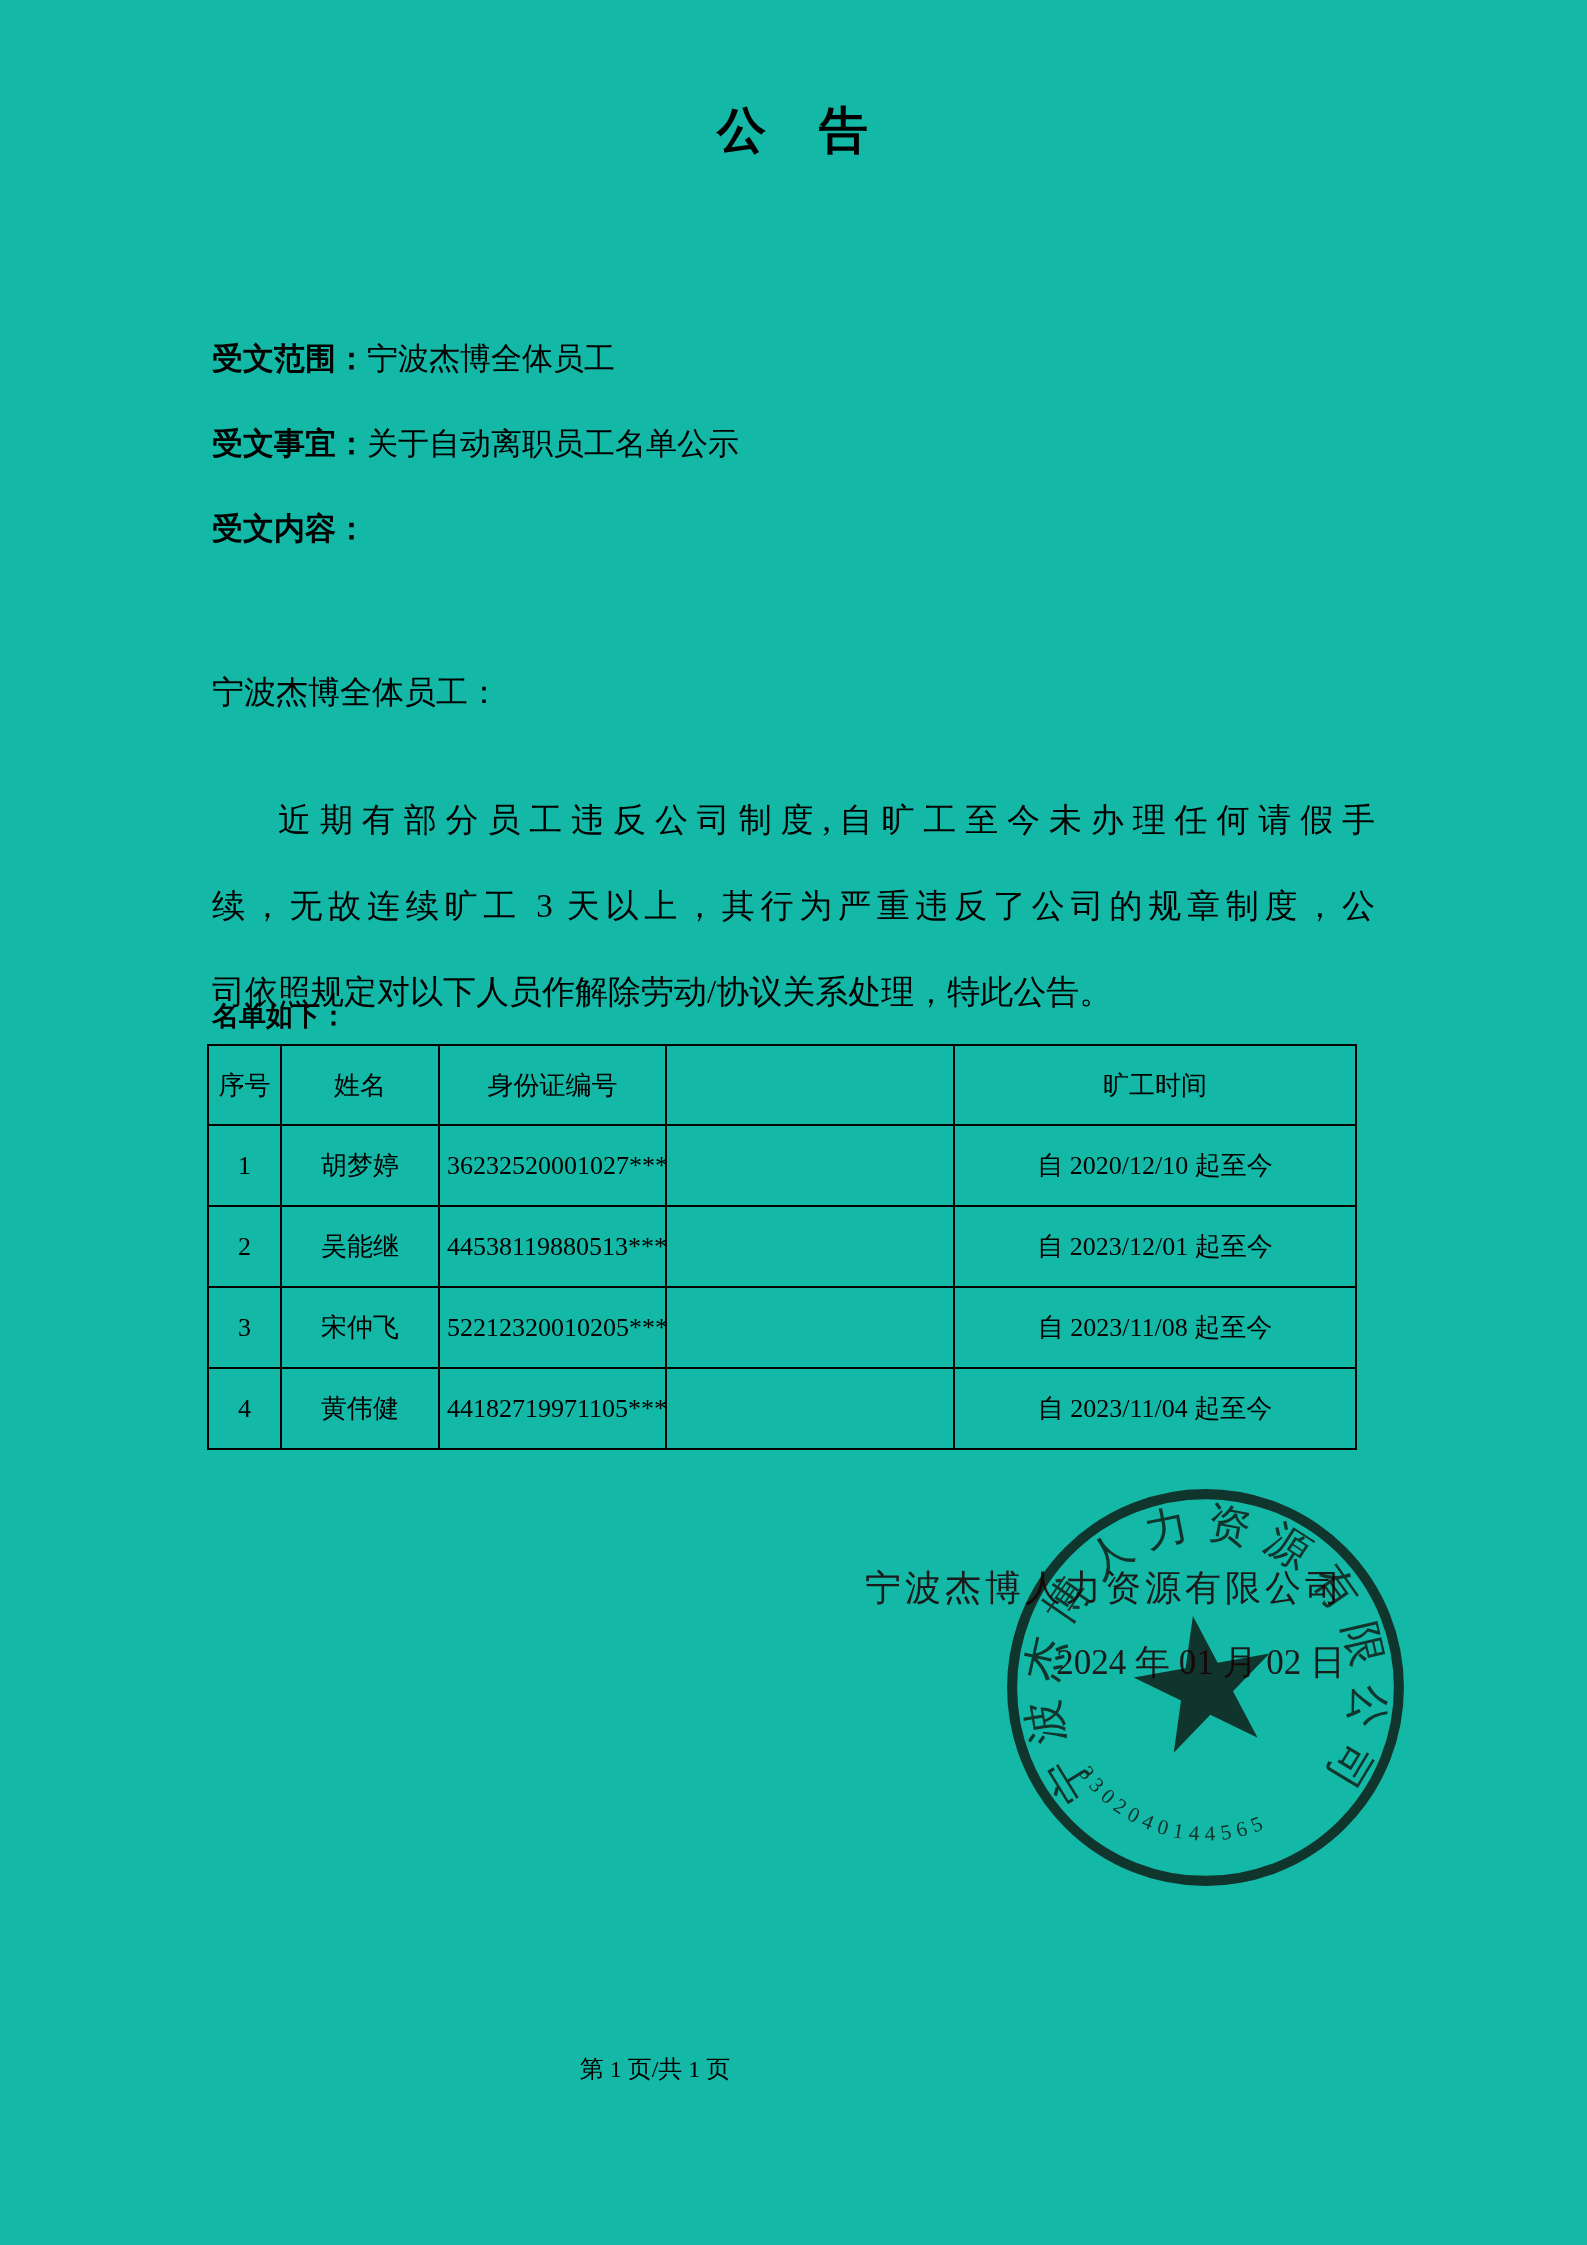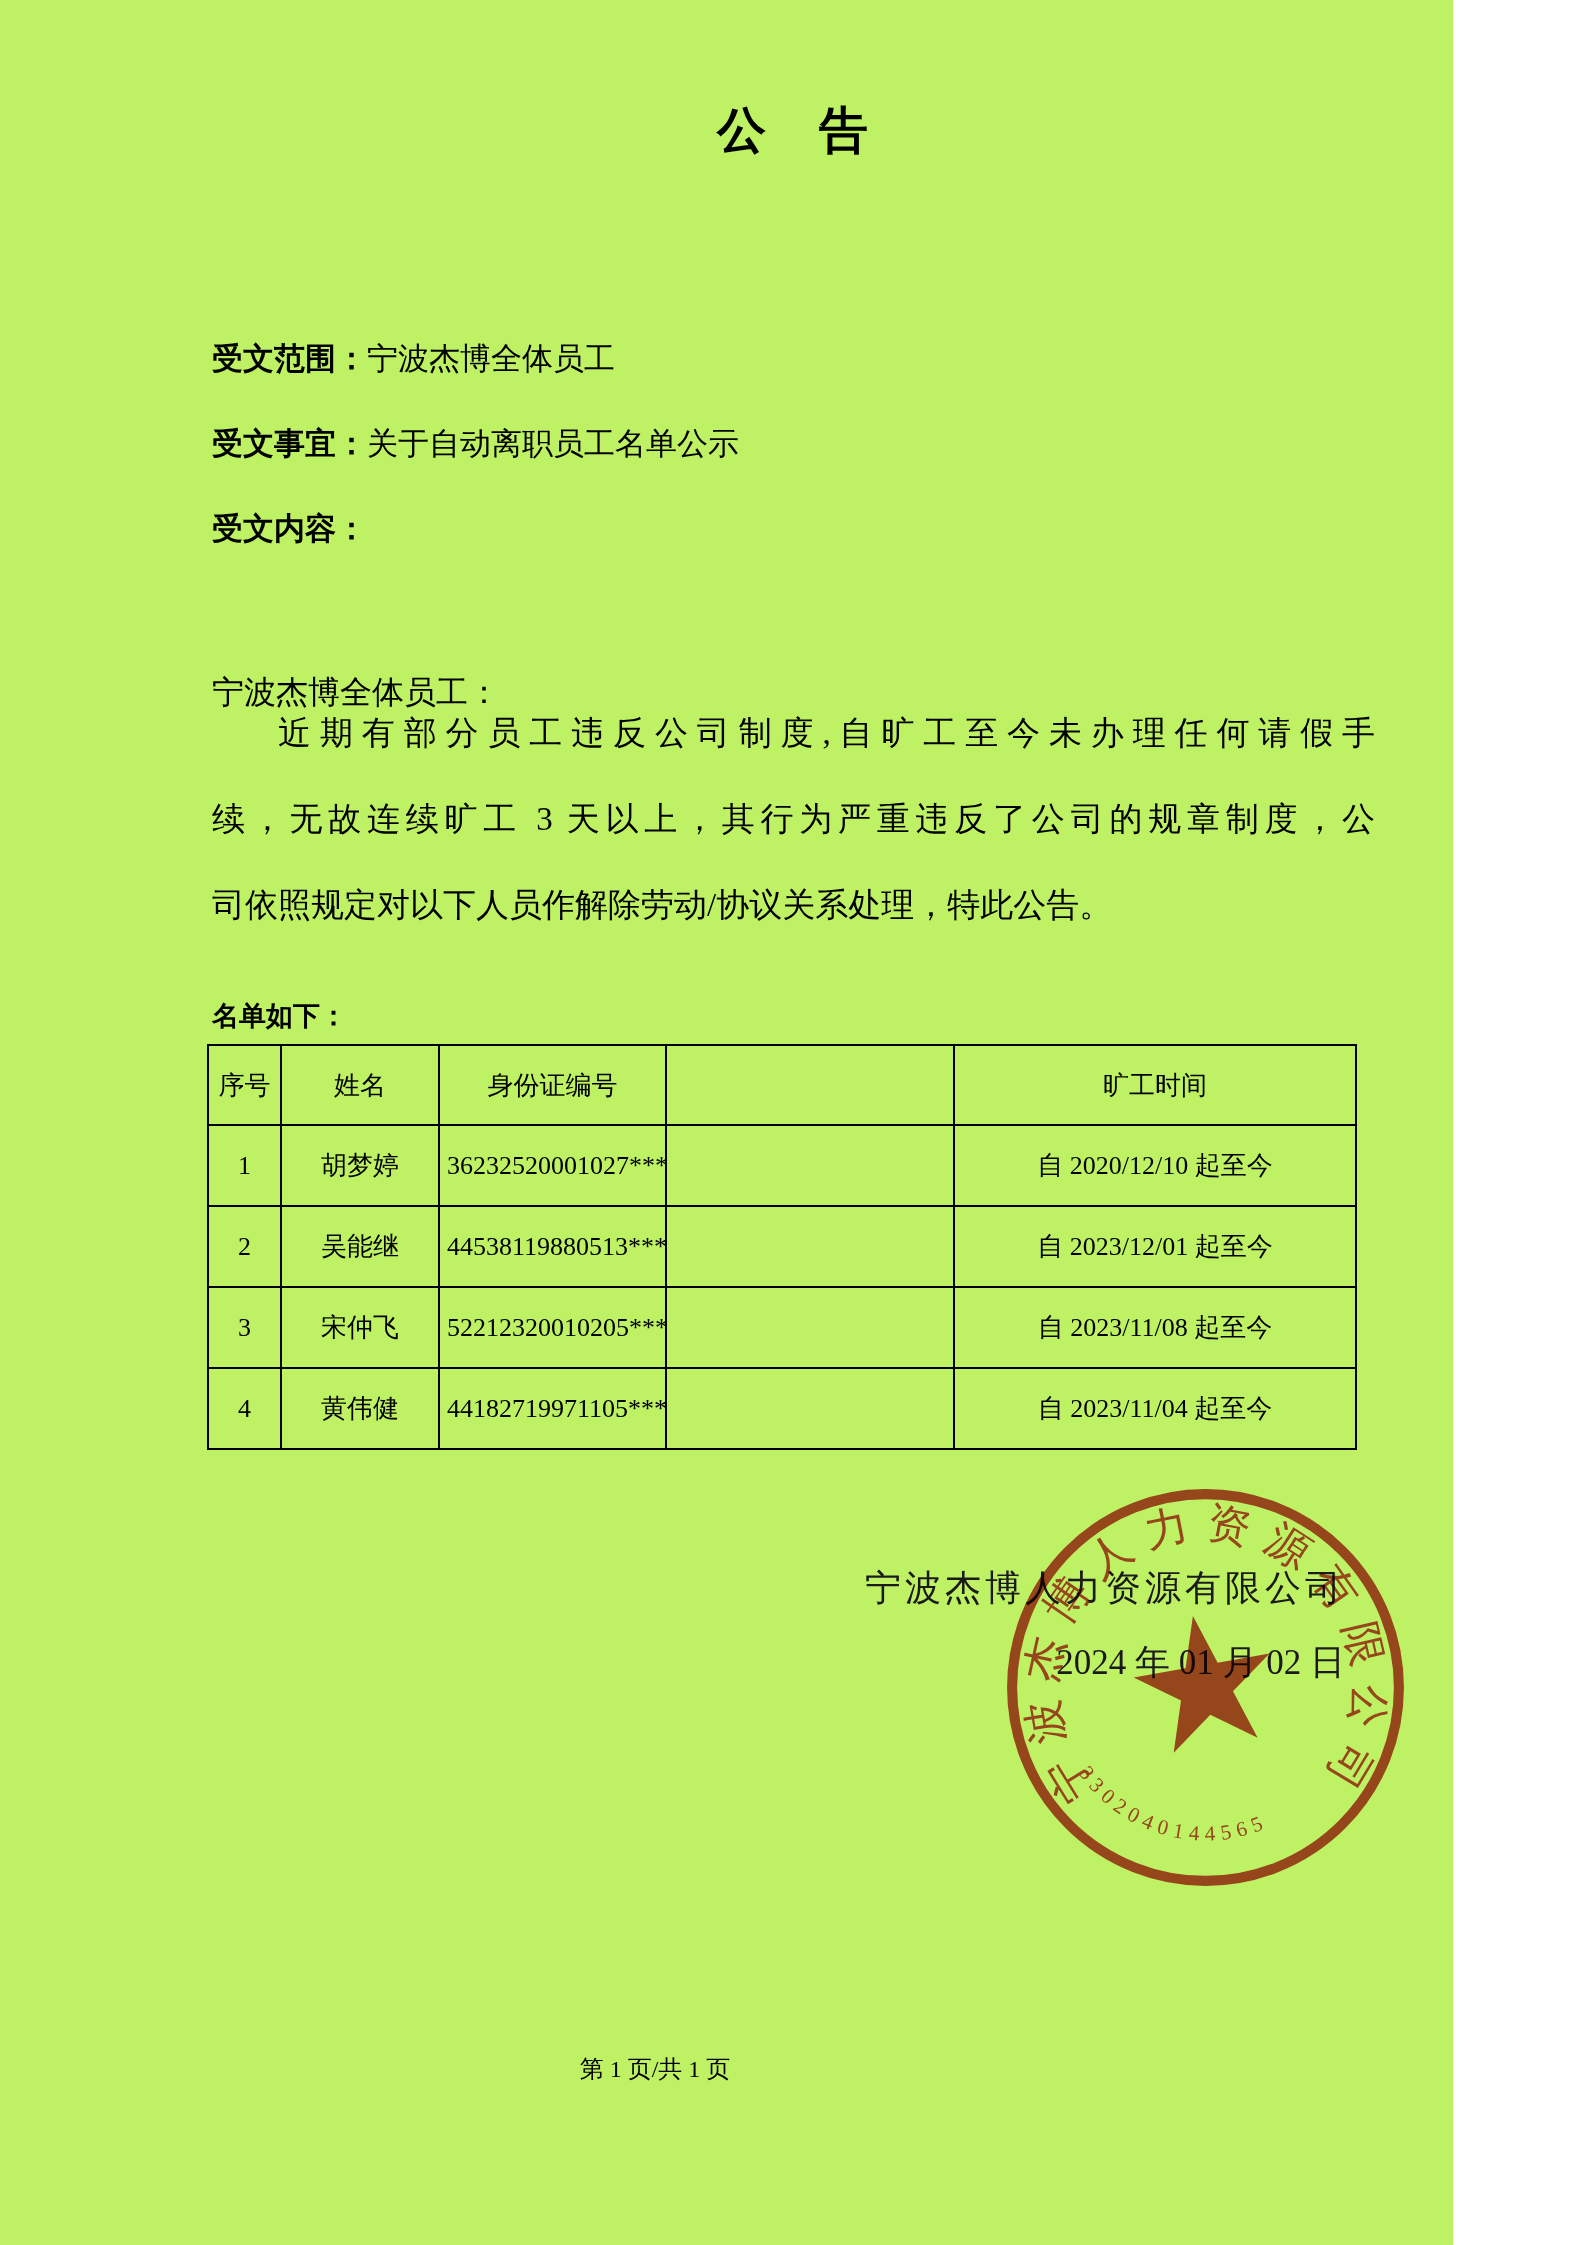--- a/index.html
+++ b/index.html
@@ -1,20 +1,20 @@
 <!DOCTYPE html>
 <html><head>
 <meta charset="utf-8">
 <style>
   html,body{margin:0;padding:0;background:#ffffff;}
   .page{
     position:relative;
-    width:1453px;
+    width:1587px;
     height:2245px;
-    background:#bef264;
+    background:#14b8a6;
     font-family:"Liberation Serif","DejaVu Serif",serif;
     color:#000;
     overflow:hidden;
     outline:1px solid #ececec;
   }
   .title{
     position:absolute;
     top:100px; left:212px; width:1163px;
     text-align:center;
     font-size:49px;
@@ -29,21 +29,21 @@
   .field-row{ line-height:85px; font-size:31px; white-space:nowrap; }
   .field-label{ font-weight:bold; }
   .field-value{ font-weight:normal; }
   .salutation{
     position:absolute;
     top:650px; left:212px; width:1163px;
     font-size:32px; line-height:85px;
   }
   .paragraph{
     position:absolute;
-    top:690px; left:212px; width:1163px;
+    top:777px; left:212px; width:1163px;
     font-size:33px; line-height:86px;
   }
   .pline{ width:1163px; }
   .pline.just{ text-align:justify; text-align-last:justify; }
   .pline.indent{ text-indent:2em; }
   .list-label{
     position:absolute;
     top:996px; left:212px;
     font-size:27px; font-weight:bold; line-height:40px;
   }

